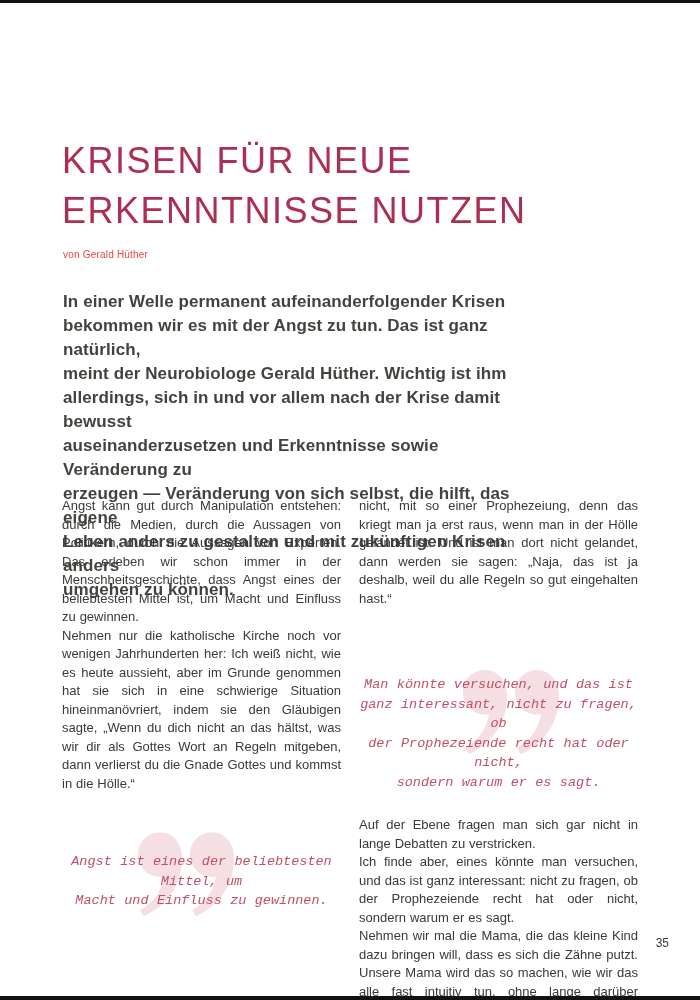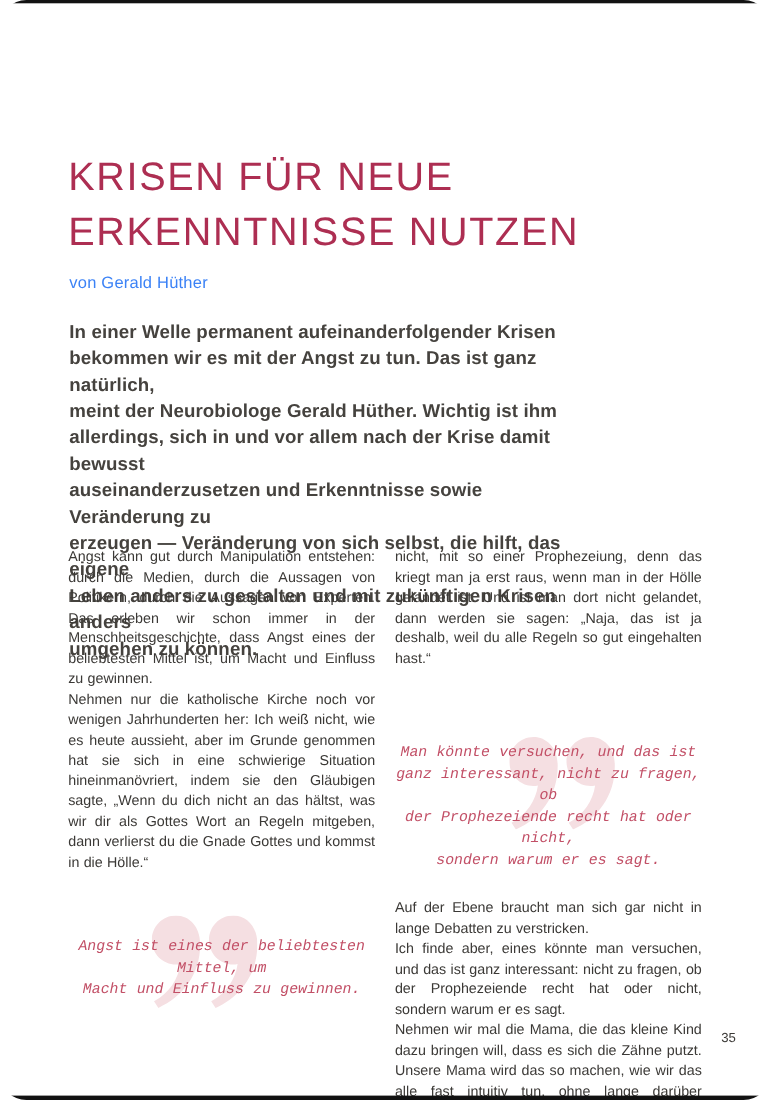--- a/index.html
+++ b/index.html
@@ -1,31 +1,31 @@
 <!DOCTYPE html>
 <html lang="de"><head>
 <meta charset="utf-8">
 <style>
   html,body{margin:0;padding:0;background:#ffffff;}
   .page{
     position:relative;width:700px;height:1000px;background:#ffffff;
-    font-family:"Liberation Sans",sans-serif;overflow:hidden;border-radius:24px;
+    font-family:"Liberation Sans",sans-serif;overflow:hidden;
   }
   .edge-bar{position:absolute;left:0;right:0;background:#121212;}
   .edge-bar.top{top:0;height:3px;}
   .edge-bar.bottom{bottom:0;height:4px;}
 
   .article-title{
     position:absolute;left:62px;top:136px;margin:0;
     font-size:36px;line-height:50px;font-weight:300;letter-spacing:1.5px;
     color:#ad2e52;white-space:pre-line;
   }
   .byline{
     position:absolute;left:63px;top:249px;
-    font-size:15px;color:#3b82f6;letter-spacing:0.2px;
+    font-size:10px;color:#ef4444;letter-spacing:0.2px;
   }
   .intro{
     position:absolute;left:63px;top:290px;width:480px;margin:0;
     font-size:17px;line-height:24px;font-weight:600;color:#45423e;
     white-space:pre-line;letter-spacing:0.1px;
   }
 
   .columns{
     position:absolute;left:62px;top:497px;width:577px;
     display:flex;gap:18px;
@@ -105,21 +105,21 @@
             <path d="M22 0 C34 0 44 10 44 26 C44 54 28 74 6 84 L2 78 C16 70 24 58 26 44 C24.6 44.4 23.3 44.5 22 44.5 C9.8 44.5 0 34.6 0 22.2 C0 10 9.8 0 22 0 Z"></path>
             <path d="M74 0 C86 0 96 10 96 26 C96 54 80 74 58 84 L54 78 C68 70 76 58 78 44 C76.6 44.4 75.3 44.5 74 44.5 C61.8 44.5 52 34.6 52 22.2 C52 10 61.8 0 74 0 Z"></path>
           </svg>
         </span>
         <span class="quote-text">Man könnte versuchen, und das ist
 ganz interessant, nicht zu fragen, ob
 der Prophezeiende recht hat oder nicht,
 sondern warum er es sagt.</span>
       </div>
 
-      <p>Auf der Ebene braucht man sich gar nicht in lange Debatten zu verstricken.</p>
+      <p>Auf der Ebene fragen man sich gar nicht in lange Debatten zu verstricken.</p>
       <p>Ich finde aber, eines könnte man versuchen, und das ist ganz interessant: nicht zu fragen, ob der Prophezeiende recht hat oder nicht, sondern warum er es sagt.</p>
       <p>Nehmen wir mal die Mama, die das kleine Kind dazu bringen will, dass es sich die Zähne putzt. Unsere Mama wird das so machen, wie wir das alle fast intuitiv tun, ohne lange darüber nachzudenken, weil alle anderen das auch so machen (und weil es mit uns auch so gemacht worden ist). Die</p>
     </div>
 
   </div>
 
   <div class="page-number">35</div>
 
   <div class="edge-bar bottom"></div>
 </div>

